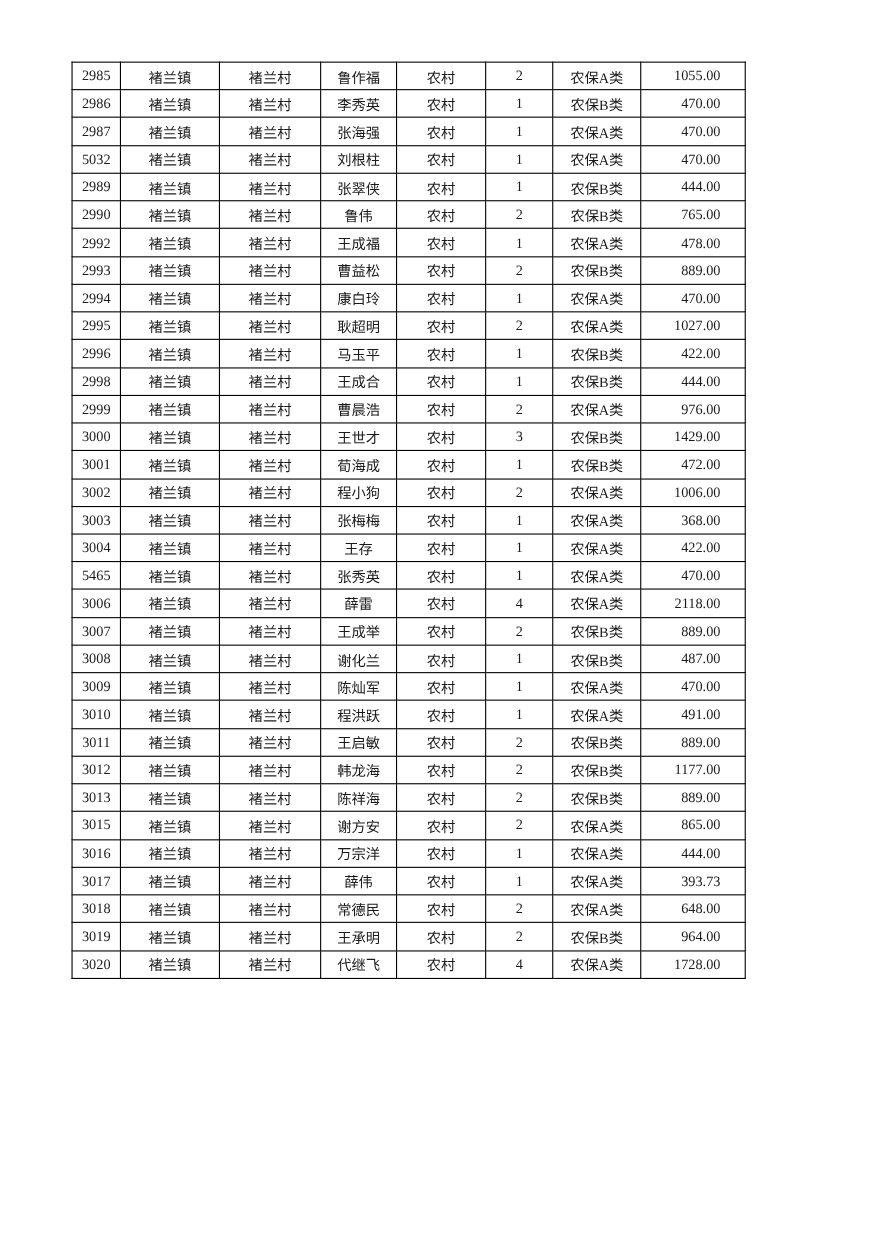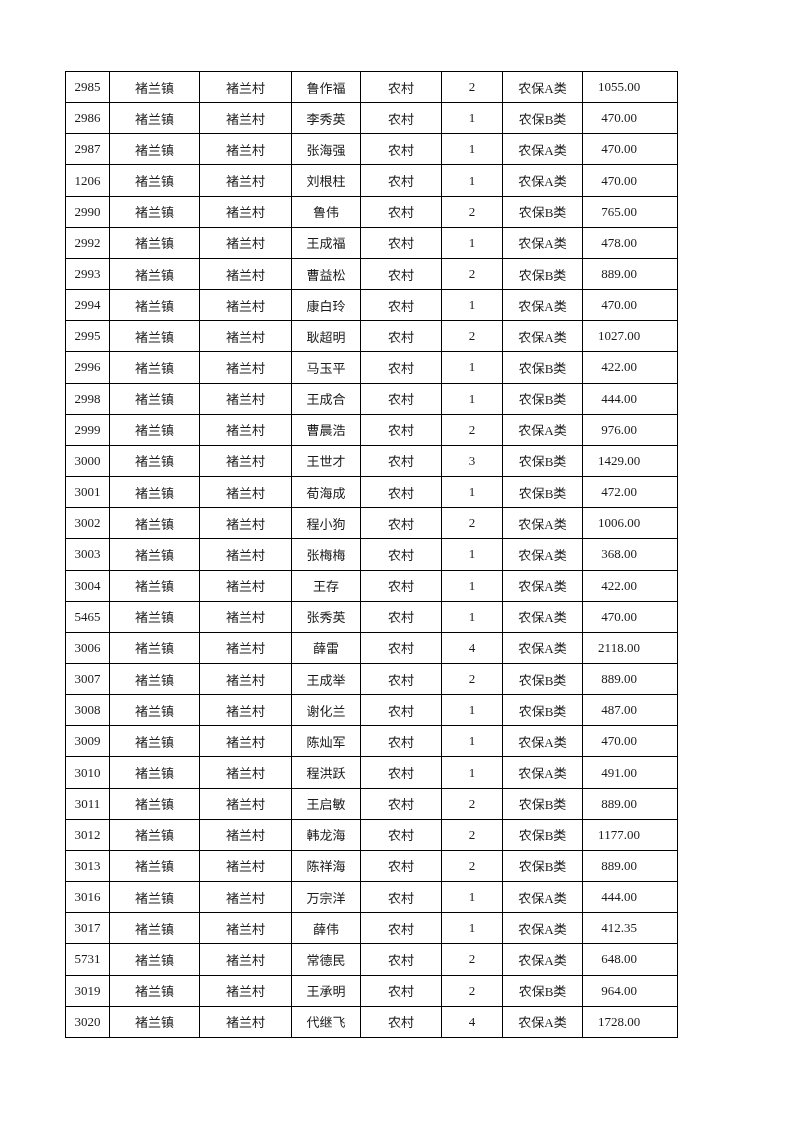--- a/index.html
+++ b/index.html
@@ -10,39 +10,39 @@
   .page {
     position: relative;
     width: 794px;
     height: 1122px;
     background: #ffffff;
     overflow: hidden;
   }
   table.sheet {
     position: absolute;
     left: 65px;
-    top: 71px;
+    top: 56px;
     width: 612px;
-    height: 967px;
+    height: 834px;
     border-collapse: collapse;
     table-layout: fixed;
   }
   table.sheet td {
     border: 1px solid #000000;
     font-family: "Liberation Serif", "DejaVu Serif", serif;
     font-size: 13px;
     color: #1a1a1a;
     text-align: center;
     vertical-align: middle;
     padding: 0;
     white-space: nowrap;
     overflow: hidden;
   }
   table.sheet td:nth-child(8) {
-    text-align: center;
+    text-align: right;
     padding-right: 22px;
   }
 </style>
 </head>
 <body>
 
 <div class="page">
   <table class="sheet">
     <colgroup>
       <col style="width:44px">
@@ -79,30 +79,40 @@
     <td>2987</td>
     <td>褚兰镇</td>
     <td>褚兰村</td>
     <td>张海强</td>
     <td>农村</td>
     <td>1</td>
     <td>农保A类</td>
     <td>470.00</td>
   </tr>
         <tr>
-    <td>1206</td>
+    <td>5032</td>
     <td>褚兰镇</td>
     <td>褚兰村</td>
     <td>刘根柱</td>
     <td>农村</td>
     <td>1</td>
     <td>农保A类</td>
     <td>470.00</td>
   </tr>
         <tr>
+    <td>2989</td>
+    <td>褚兰镇</td>
+    <td>褚兰村</td>
+    <td>张翠侠</td>
+    <td>农村</td>
+    <td>1</td>
+    <td>农保B类</td>
+    <td>444.00</td>
+  </tr>
+        <tr>
     <td>2990</td>
     <td>褚兰镇</td>
     <td>褚兰村</td>
     <td>鲁伟</td>
     <td>农村</td>
     <td>2</td>
     <td>农保B类</td>
     <td>765.00</td>
   </tr>
         <tr>
@@ -309,41 +319,51 @@
     <td>3013</td>
     <td>褚兰镇</td>
     <td>褚兰村</td>
     <td>陈祥海</td>
     <td>农村</td>
     <td>2</td>
     <td>农保B类</td>
     <td>889.00</td>
   </tr>
         <tr>
+    <td>3015</td>
+    <td>褚兰镇</td>
+    <td>褚兰村</td>
+    <td>谢方安</td>
+    <td>农村</td>
+    <td>2</td>
+    <td>农保A类</td>
+    <td>865.00</td>
+  </tr>
+        <tr>
     <td>3016</td>
     <td>褚兰镇</td>
     <td>褚兰村</td>
     <td>万宗洋</td>
     <td>农村</td>
     <td>1</td>
     <td>农保A类</td>
     <td>444.00</td>
   </tr>
         <tr>
     <td>3017</td>
     <td>褚兰镇</td>
     <td>褚兰村</td>
     <td>薛伟</td>
     <td>农村</td>
     <td>1</td>
     <td>农保A类</td>
-    <td>412.35</td>
-  </tr>
-        <tr>
-    <td>5731</td>
+    <td>393.73</td>
+  </tr>
+        <tr>
+    <td>3018</td>
     <td>褚兰镇</td>
     <td>褚兰村</td>
     <td>常德民</td>
     <td>农村</td>
     <td>2</td>
     <td>农保A类</td>
     <td>648.00</td>
   </tr>
         <tr>
     <td>3019</td>

